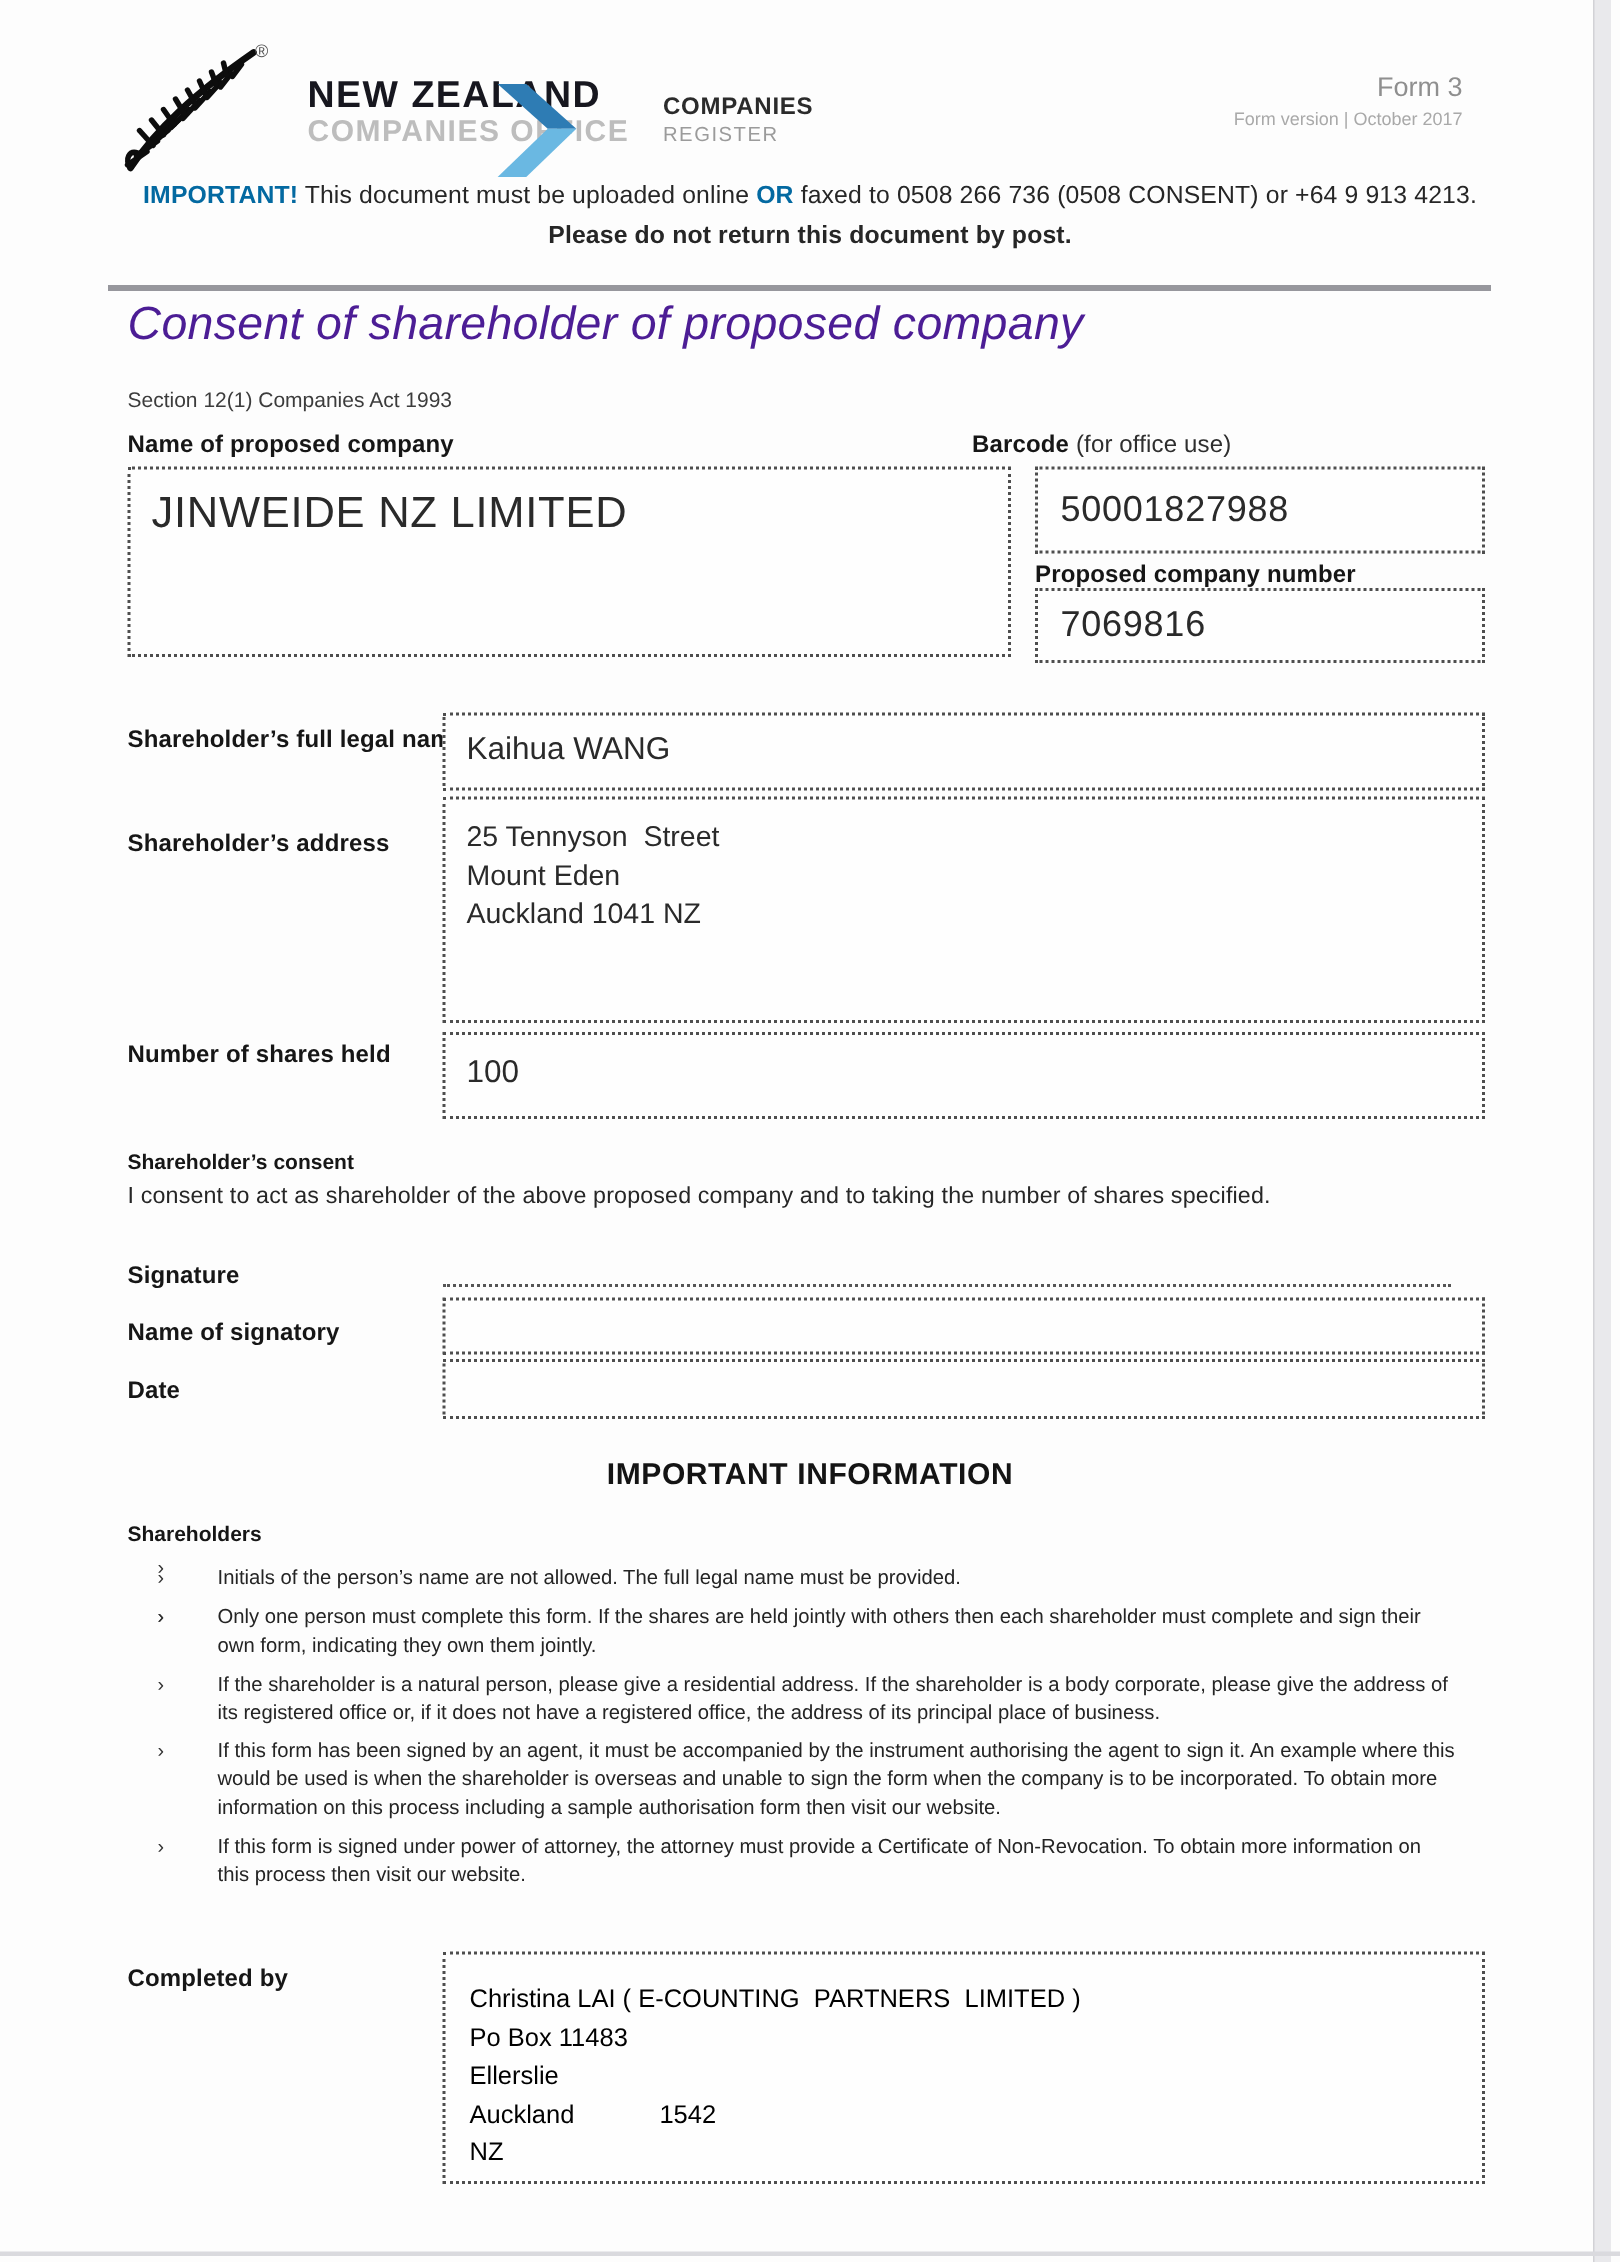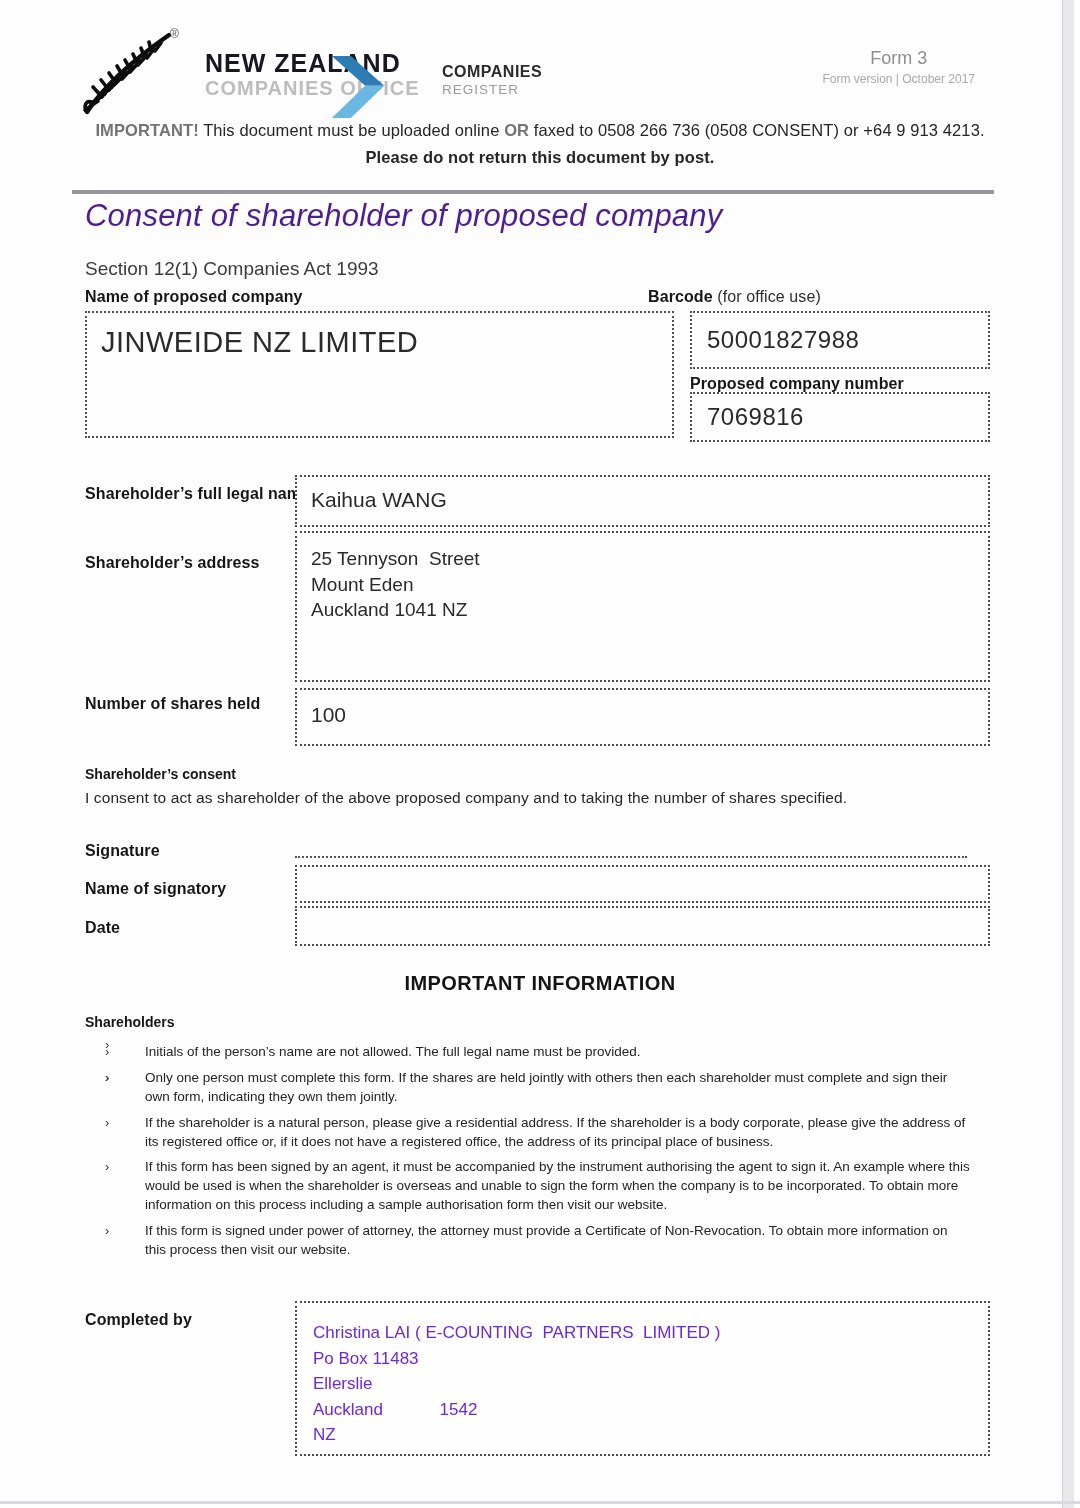--- a/index.html
+++ b/index.html
@@ -9,48 +9,48 @@
     font-family:"Liberation Sans", sans-serif;
     overflow:hidden;
   }
   .abs{position:absolute;}
   
   .brand-top{font-size:25px;font-weight:bold;color:#17171f;letter-spacing:1px;line-height:1.05;}
   .brand-bottom{font-size:20px;font-weight:bold;color:#bdbdbd;letter-spacing:1px;line-height:1.2;}
   .reg-top{font-size:16px;font-weight:bold;color:#2b2b2b;letter-spacing:0.5px;line-height:1.1;}
   .reg-bottom{font-size:13.5px;color:#9b9b9b;letter-spacing:1px;line-height:1.3;}
   .rmark{font-size:12px;color:#555;}
-  .form-no{font-size:18px;color:#8f8f8f;text-align:center;}
+  .form-no{font-size:18px;color:#8f8f8f;text-align:right;}
   .form-ver{font-size:12px;color:#a9a9a9;text-align:right;margin-top:3px;}
   
   .notice{width:910px;left:85px;text-align:center;font-size:16.5px;color:#262626;letter-spacing:0.1px;}
-  .notice b{font-weight:bold;color:#737373;text-align:center;}
+  .notice b{font-weight:bold;color:#0369a1;text-align:center;}
   .divider{left:72px;width:922px;height:4px;background:#97979d;}
   
   .title{font-size:31px;color:#4c1d95;font-weight:400;letter-spacing:0.2px;font-style:italic;}
-  .subtitle{font-size:19px;color:#3c3c3c;}
+  .subtitle{font-size:14px;color:#3c3c3c;}
   
   .lbl{font-size:16px;font-weight:bold;color:#161616;letter-spacing:0.1px;}
   .lbl .note{font-weight:normal;color:#2e2e2e;}
   .box{border:2px dotted #4e4e4e;background:#fefefe;box-sizing:border-box;}
   .val-xl{font-size:29px;color:#2a2a2a;letter-spacing:0.5px;}
   .val-lg{font-size:24px;color:#2a2a2a;letter-spacing:0.5px;}
   .val-md{font-size:21px;color:#2a2a2a;}
   .val-addr{font-size:19px;color:#2a2a2a;line-height:1.35;}
   .multiline{white-space:pre-wrap;}
   .consent-h{font-size:14px;font-weight:bold;color:#161616;}
   .consent-t{font-size:15.5px;color:#262626;letter-spacing:0.1px;}
   .dotline{border-top:2px dotted #555;}
   
   .info-h{font-size:20px;font-weight:bold;color:#141414;letter-spacing:0.4px;text-align:center;width:910px;left:85px;}
   .info-sub{font-size:14px;font-weight:bold;color:#161616;}
   ul.bullets{list-style:none;margin:0;padding:0;width:885px;}
   ul.bullets li{position:relative;padding-left:60px;margin-bottom:7px;font-size:13.5px;line-height:1.4;color:#242424;}
   ul.bullets li .marker{position:absolute;left:20px;top:0;font-size:13px;color:#333;}
-  .completed-val{font-size:17px;color:#6d28d9;line-height:1.5;}
+  .completed-val{font-size:17px;color:#000000;line-height:1.5;}
   
   .edge-right{left:1062px;top:0;width:11px;height:1508px;background:#e9e9ec;border-left:1px solid #d2d2d6;}
   .edge-bottom{left:0;top:1501px;width:1080px;height:3px;background:#dadade;}
 </style>
 </head>
 <body>
 
 <div class="abs" style="left:78px;top:24px;width:100px;height:96px;">
   <svg width="100" height="96" viewBox="0 0 100 96">
     <g stroke="#0d0d0d" stroke-width="3.6" stroke-linecap="round" fill="none">

